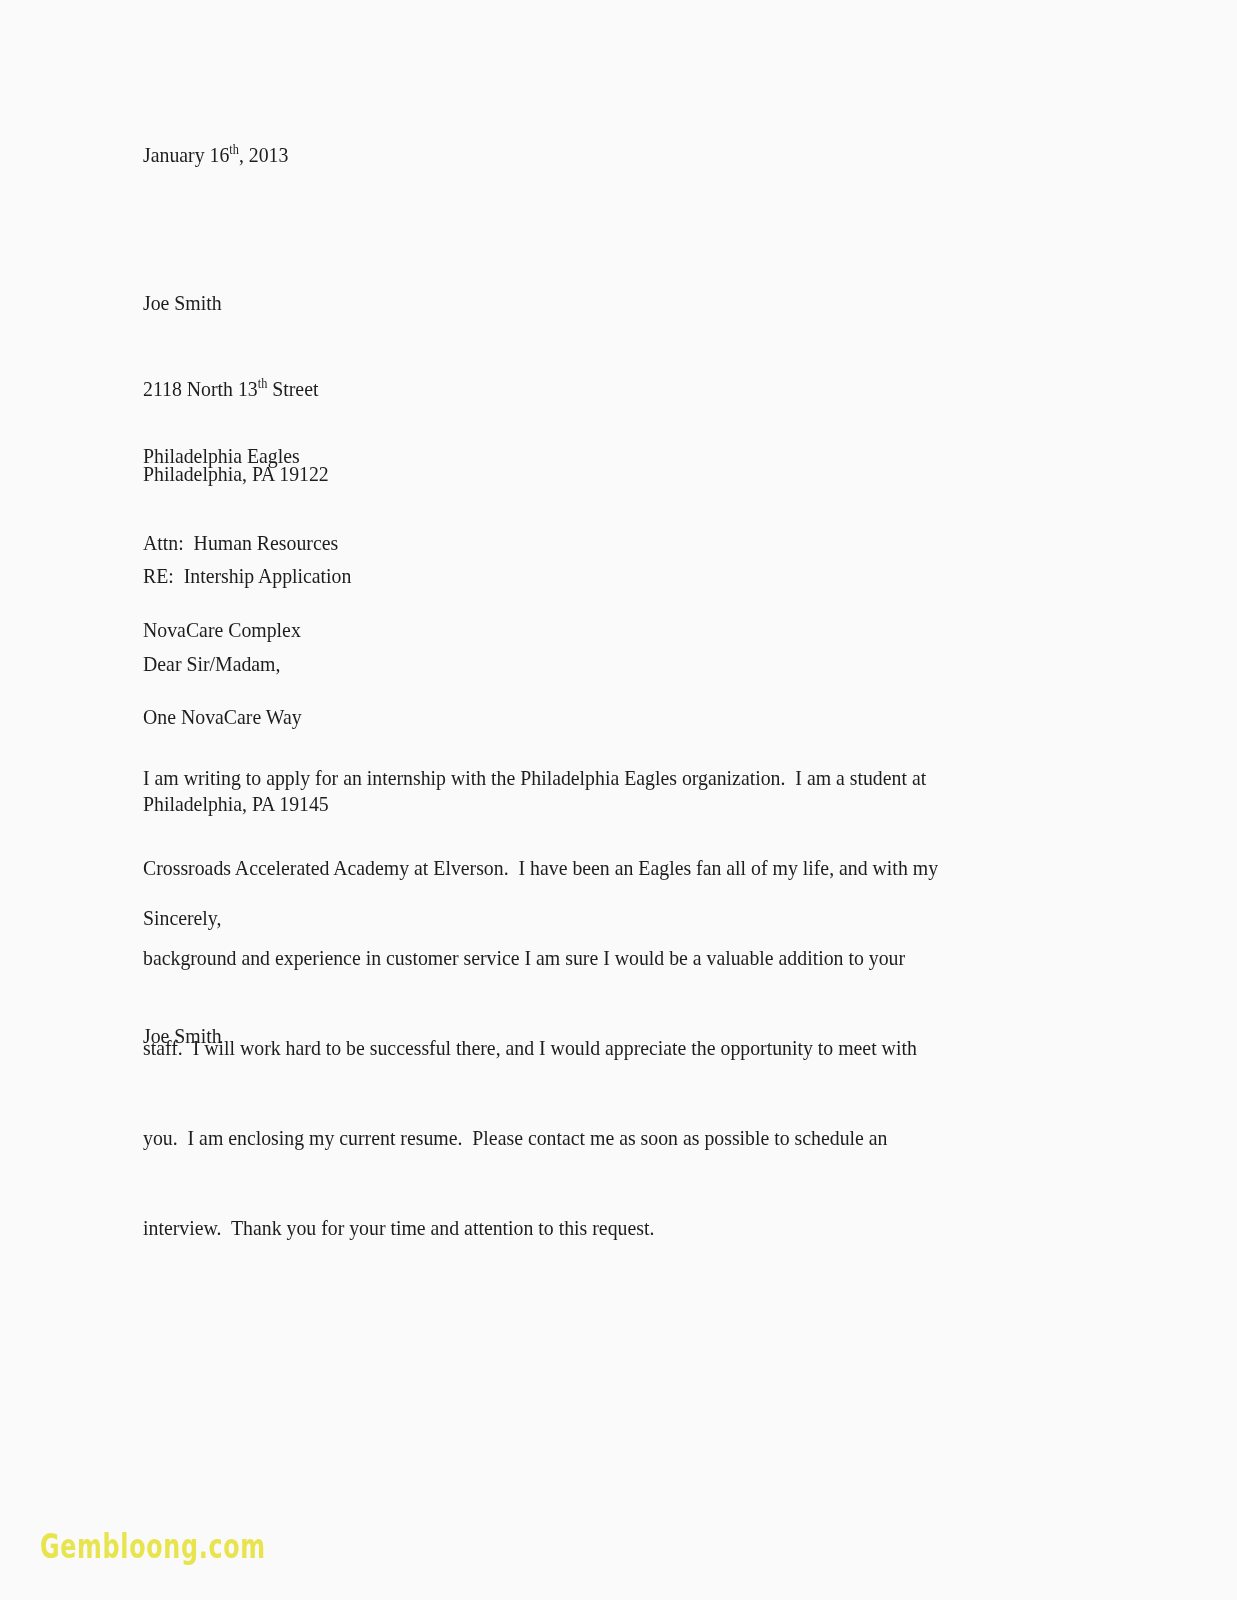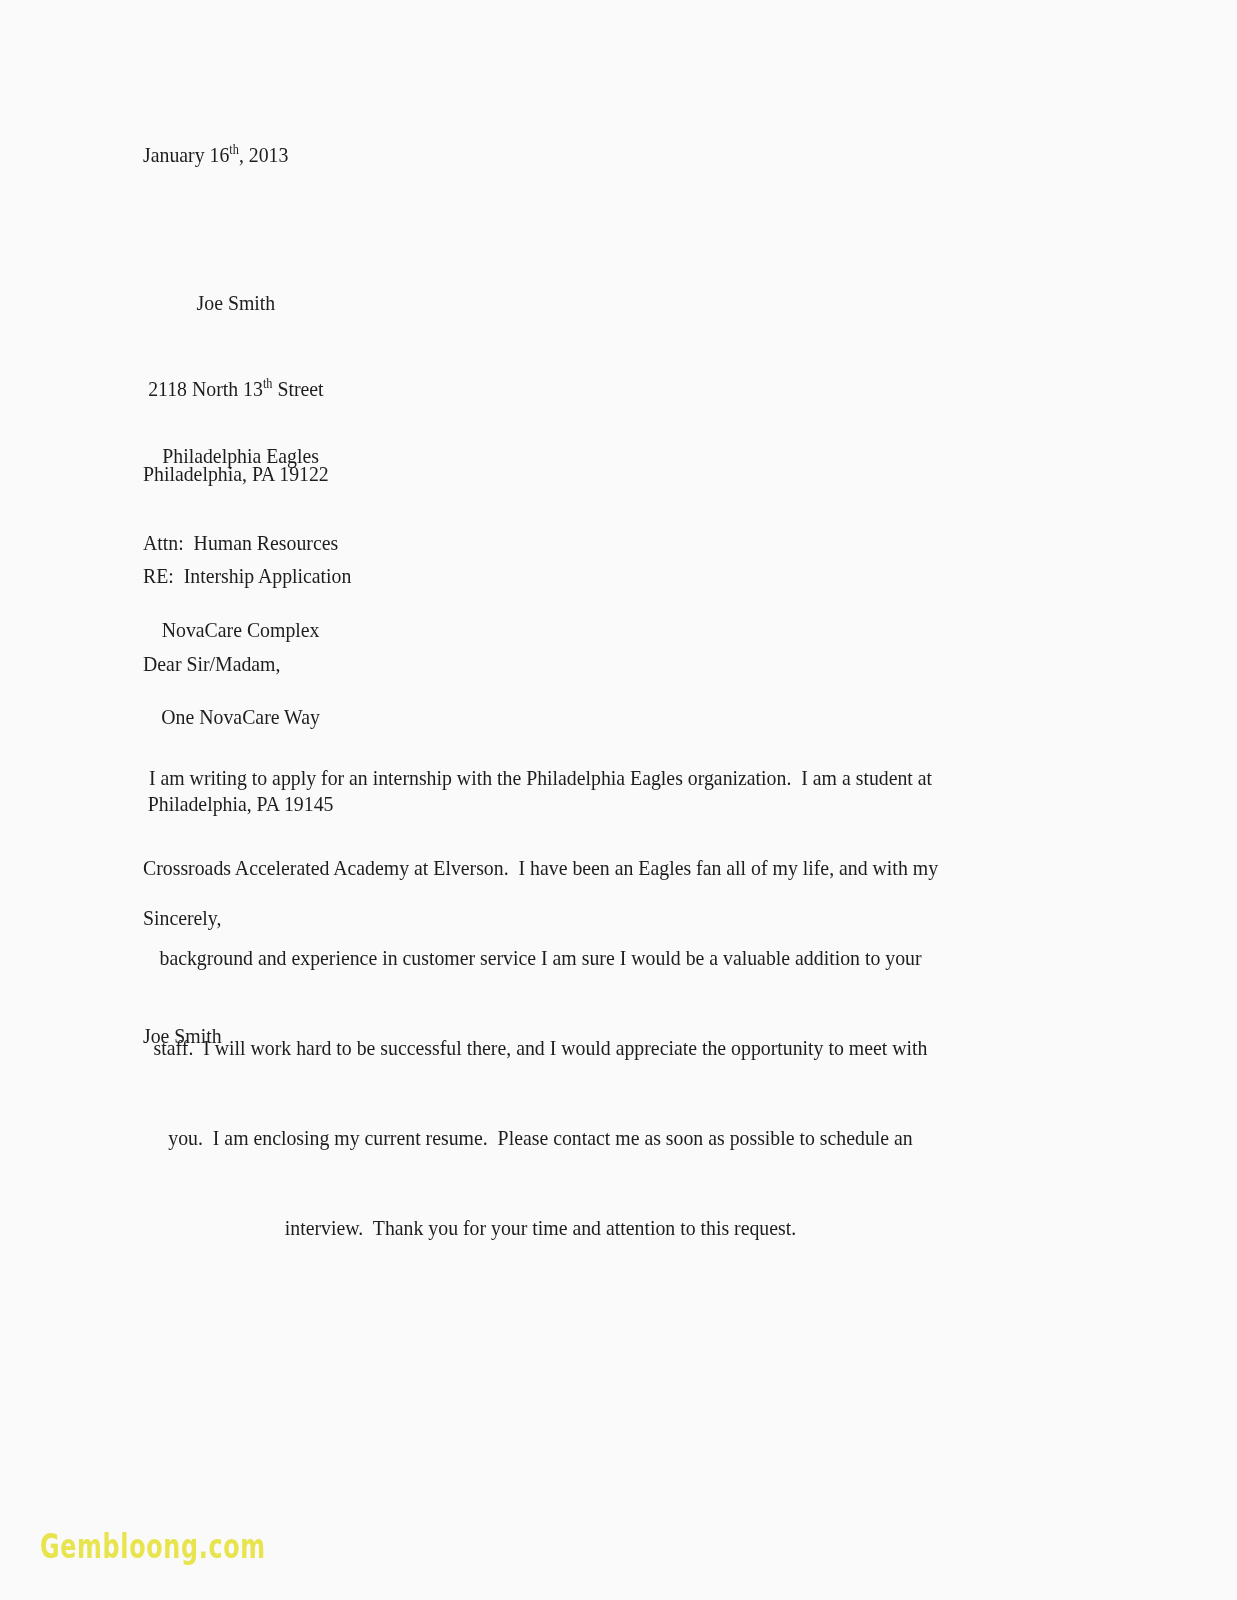--- a/index.html
+++ b/index.html
@@ -4,21 +4,20 @@
 <style>
   html, body { margin: 0; padding: 0; background: #fafafa; }
   .page {
     position: relative;
     width: 1237px;
     height: 1600px;
     background: #fafafa;
     overflow: hidden;
     font-family: "Liberation Serif", serif;
     color: #1d1d1d;
-    text-align: center;
   }
   .block {
     position: absolute;
     left: 143px;
     font-size: 22px;
     line-height: 29px;
     white-space: pre;
     transform: scaleX(0.9);
     transform-origin: 0 0;
   }

